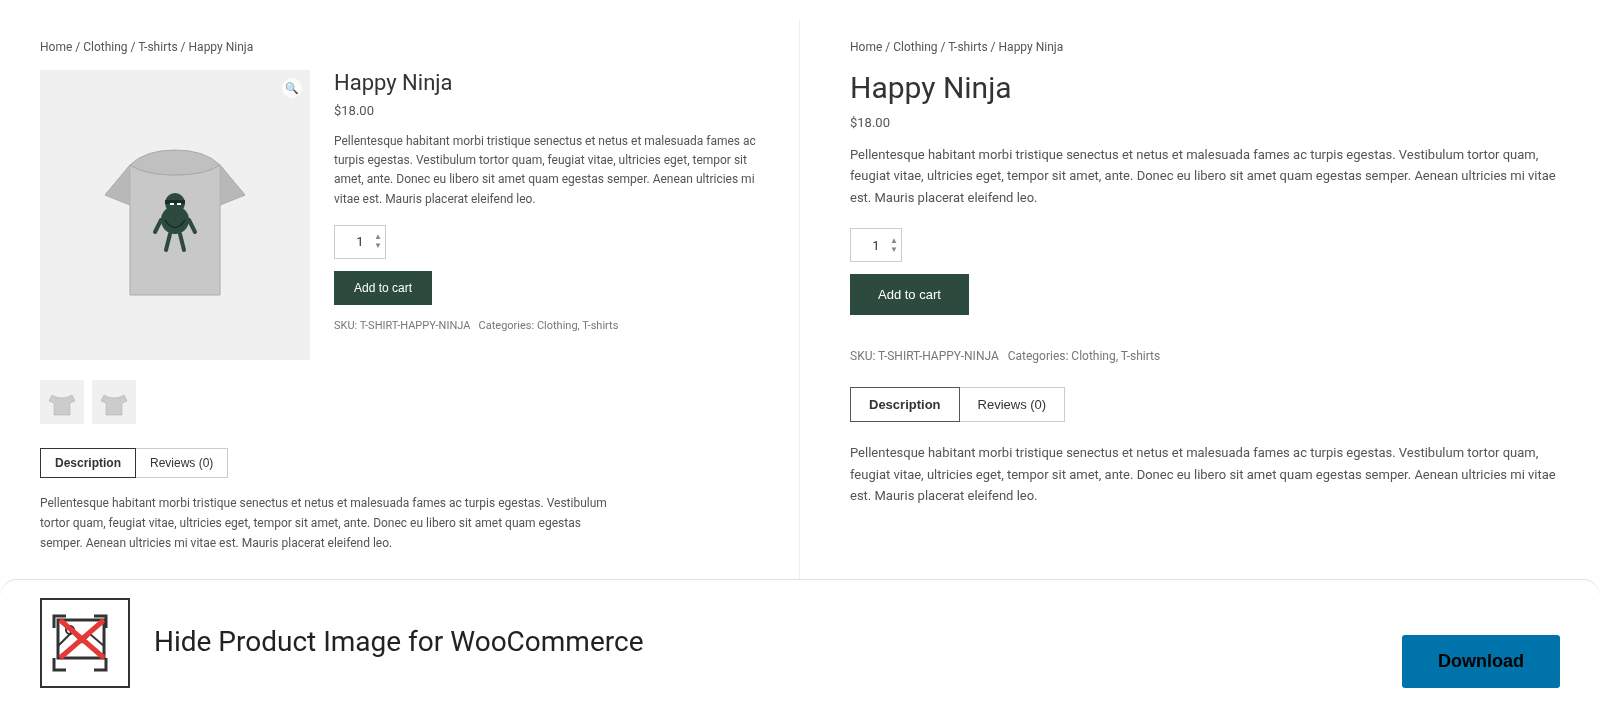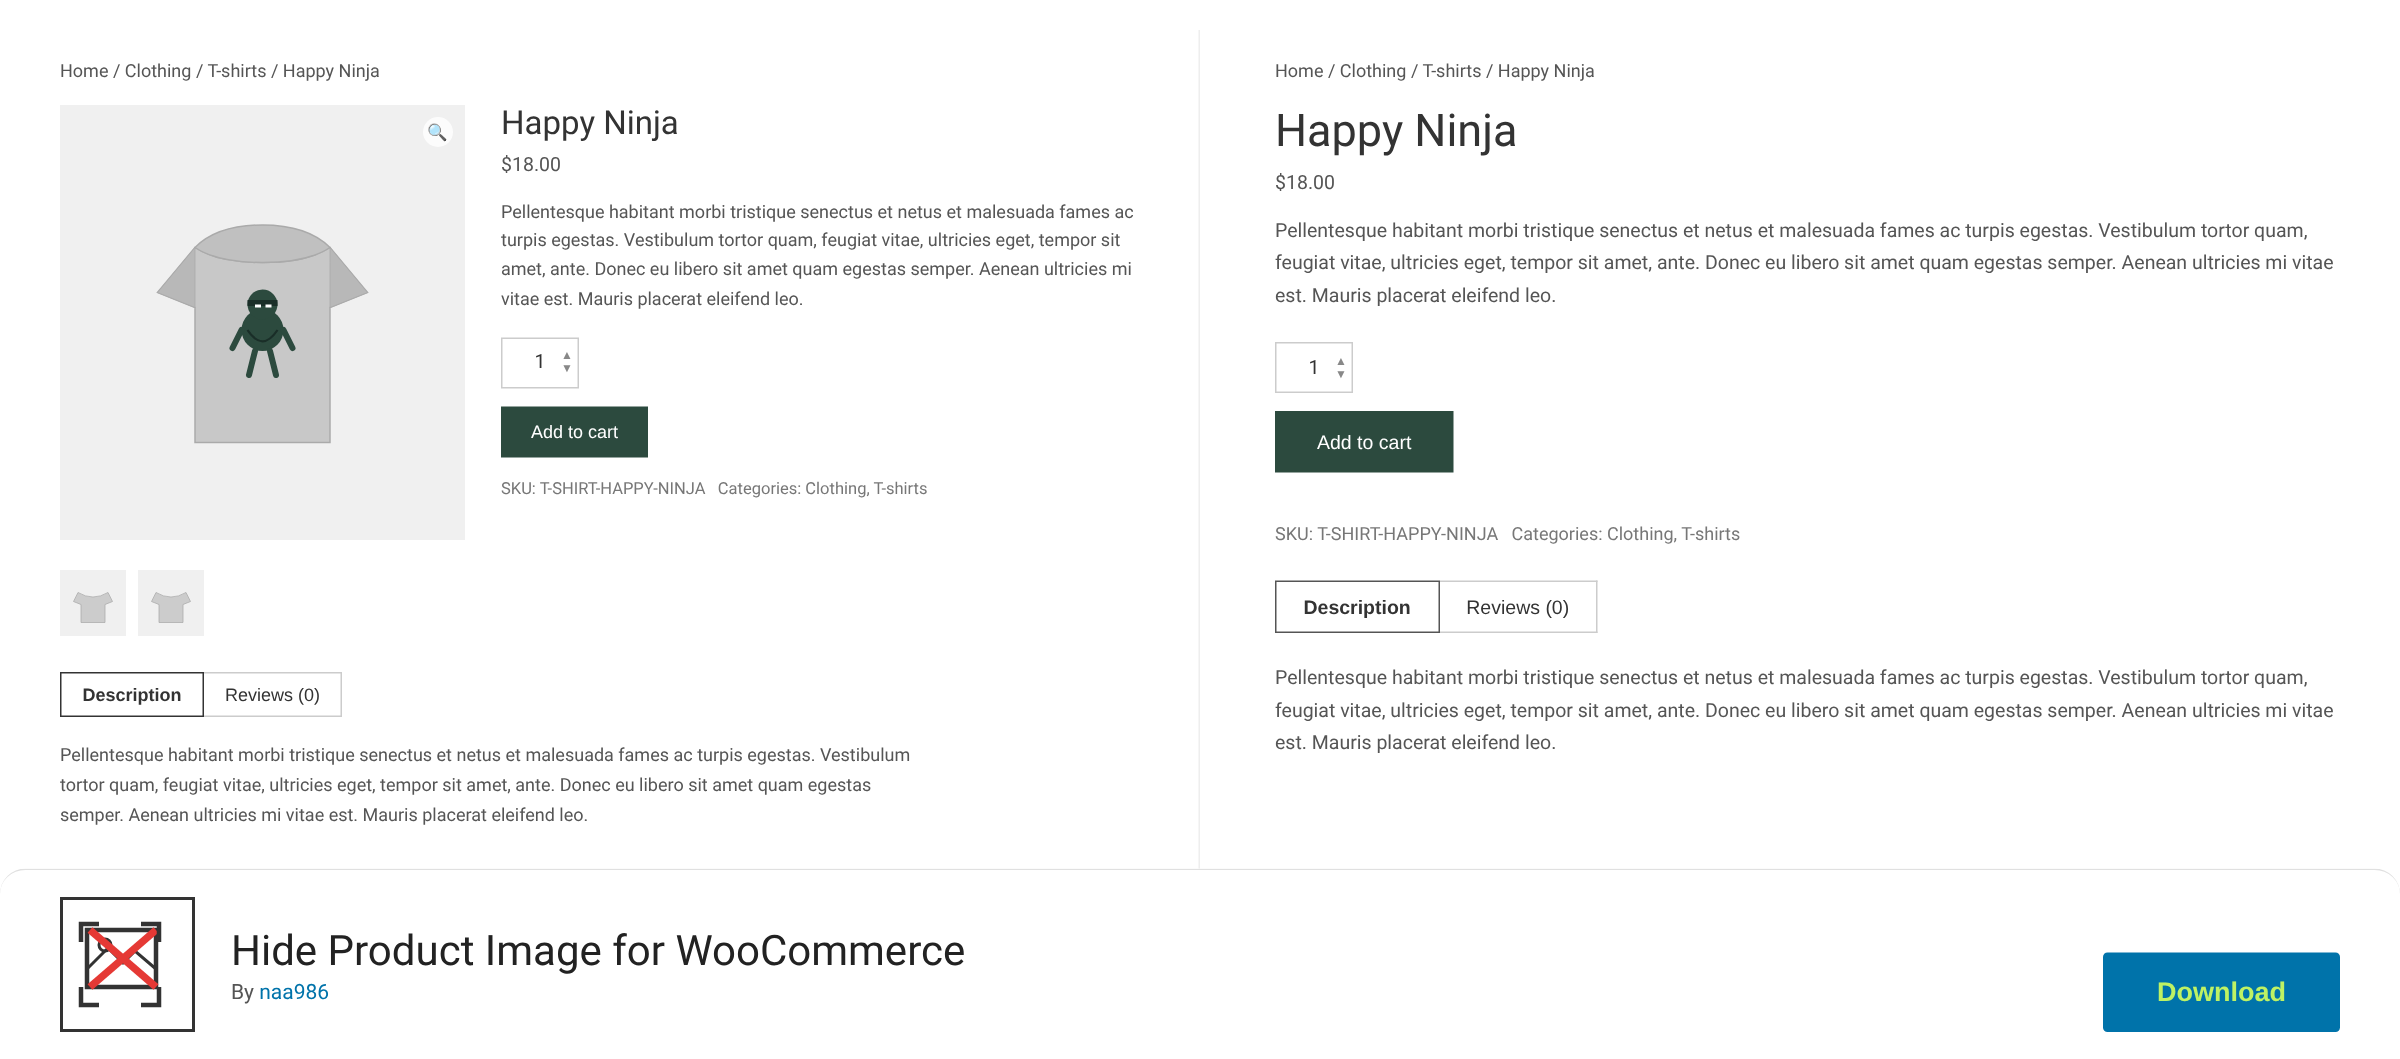--- a/index.html
+++ b/index.html
@@ -320,21 +320,21 @@
       font-size: 14px;
       color: #555;
     }
     .plugin-author a {
       color: #0073aa;
       text-decoration: none;
     }
 
     .download-btn {
       background: #0073aa;
-      color: #bef264;
+      color: #000000;
       border: none;
       padding: 16px 36px;
       font-size: 18px;
       font-weight: 600;
       cursor: pointer;
       border-radius: 3px;
       position: absolute;
       right: 40px;
       bottom: 18px;
     }
@@ -507,22 +507,18 @@
 
         <path d="M4,20 L4,8 L16,8" fill="none" stroke="#333" stroke-width="3"></path>
         <path d="M56,20 L56,8 L44,8" fill="none" stroke="#333" stroke-width="3"></path>
         <path d="M4,50 L4,62 L16,62" fill="none" stroke="#333" stroke-width="3"></path>
         <path d="M56,50 L56,62 L44,62" fill="none" stroke="#333" stroke-width="3"></path>
       </svg>
     </div>
 
     <div class="plugin-info">
       <div class="plugin-title">Hide Product Image for WooCommerce</div>
-      <div class="plugin-author">
-        <span>By</span>
-        <a>naa986</a>
-      </div>
     </div>
 
     <button class="download-btn">Download</button>
   </div>
 
 </div>
 
 </body></html>

